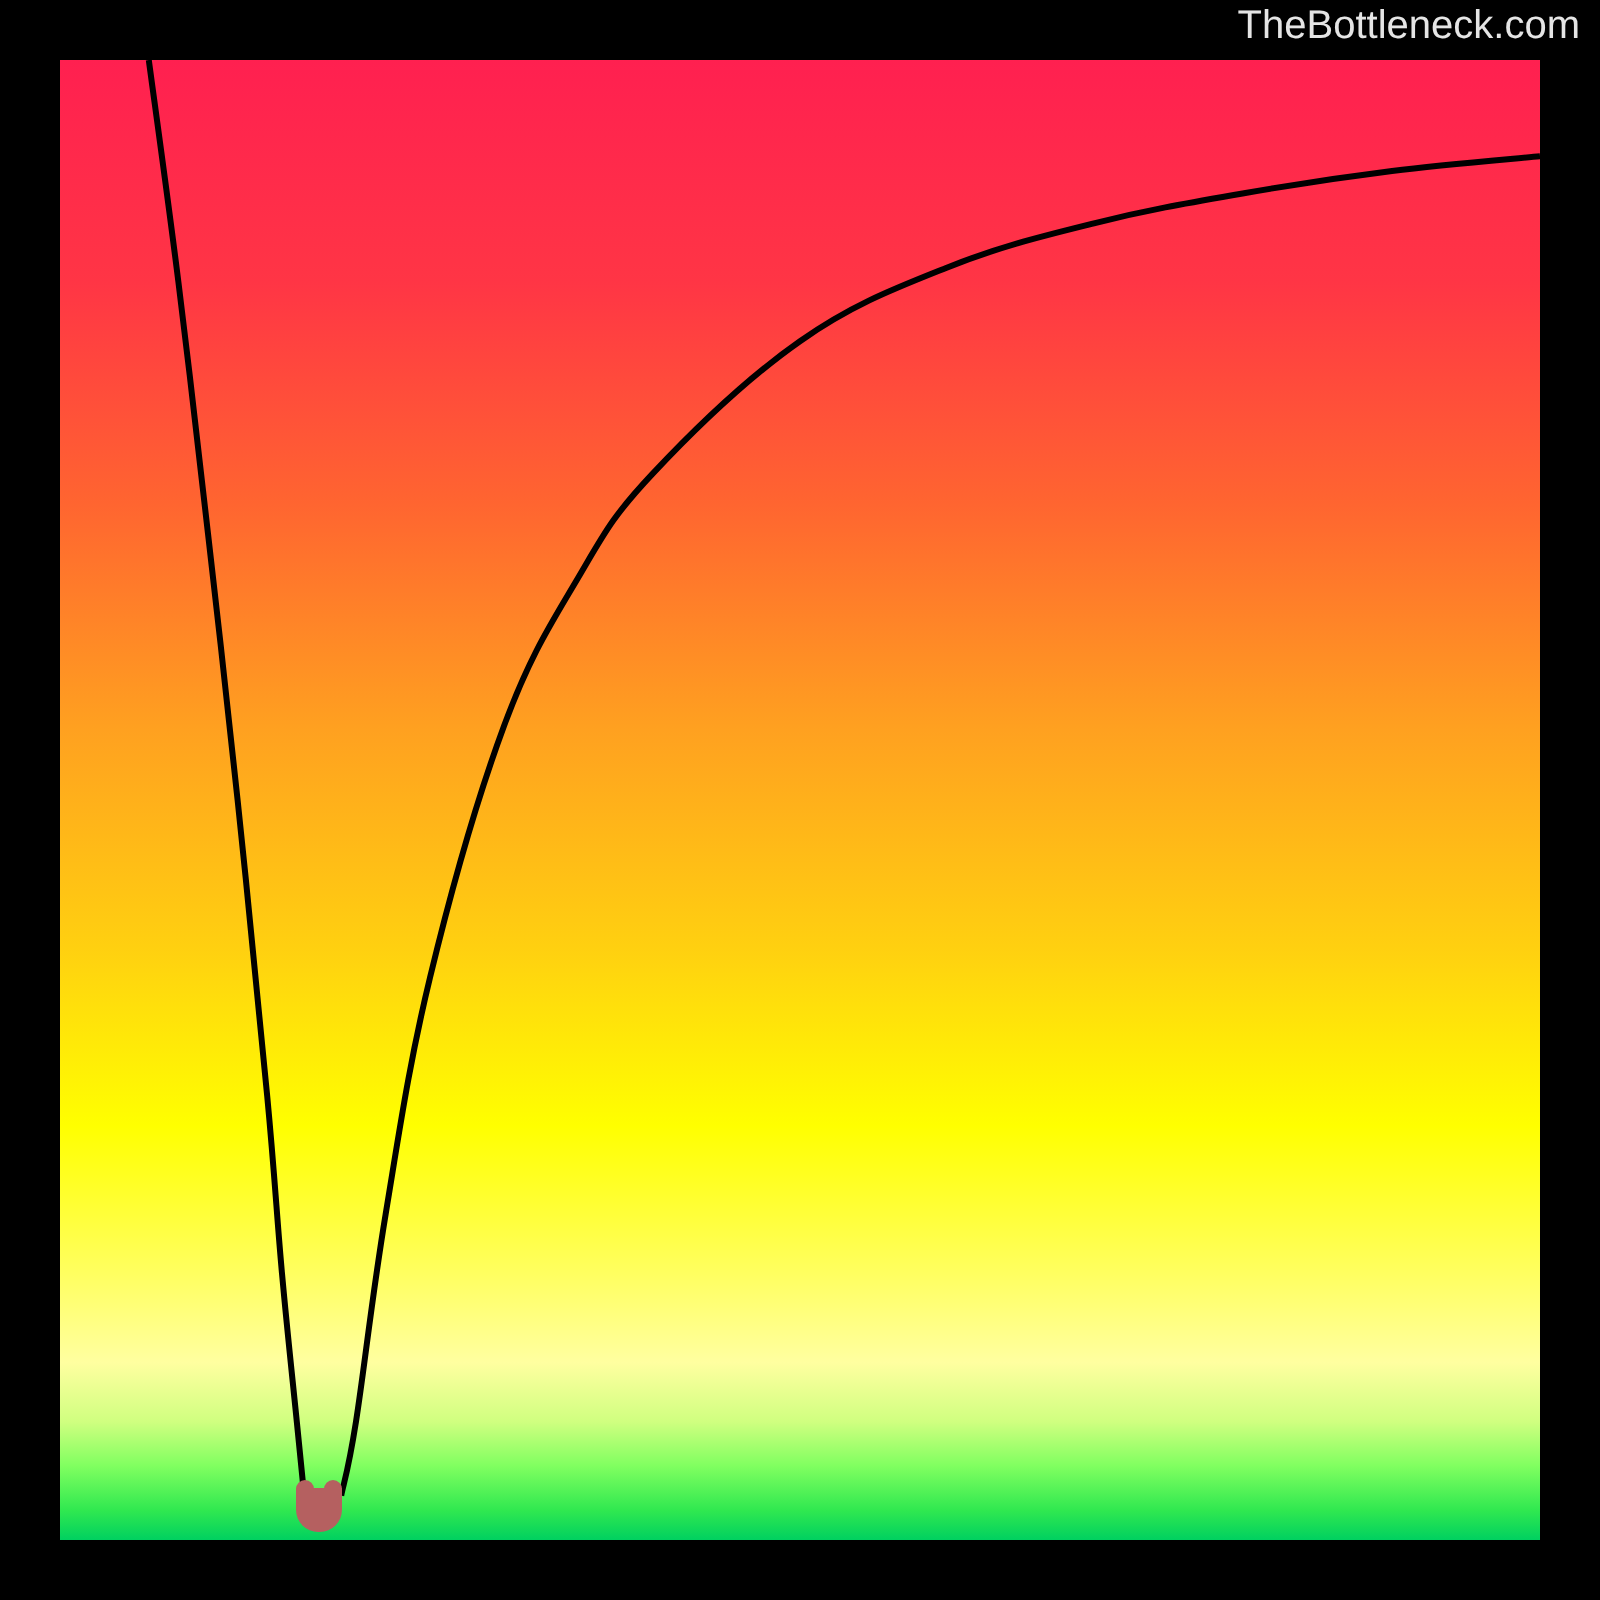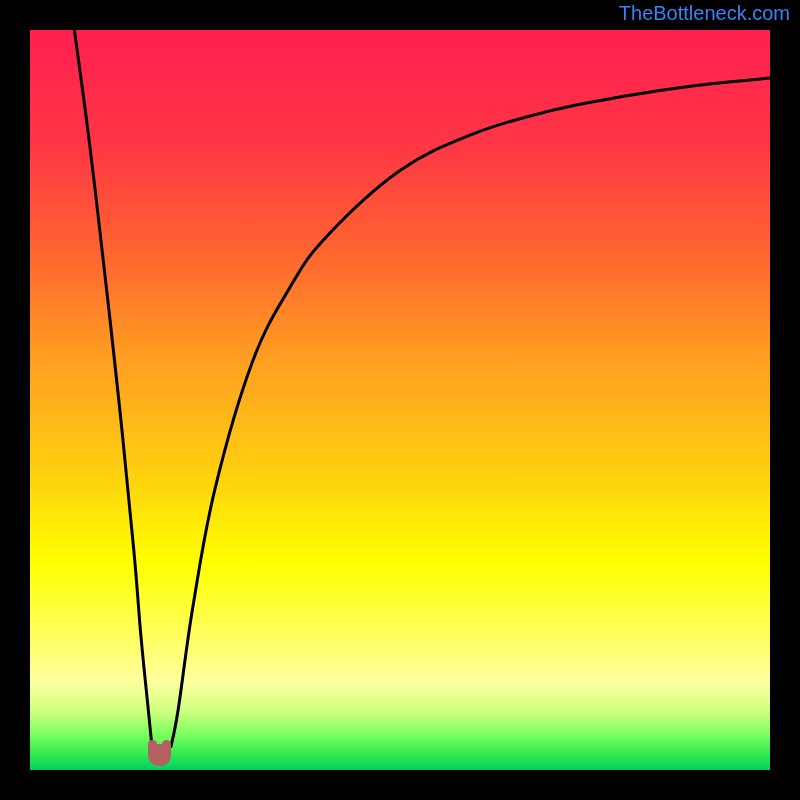--- a/index.html
+++ b/index.html
@@ -10,21 +10,21 @@
     body {
       width: 800px;
       height: 800px;
       background: #000;
       position: relative;
     }
     .watermark {
       position: absolute;
       top: 2px;
       right: 10px;
-      color: #3b82f6;
+      color: #e5e5e5;
       font-family: Arial, sans-serif;
       font-size: 20px;
       z-index: 10;
     }
     .chart-container {
       position: absolute;
       top: 30px;
       left: 30px;
       width: 740px;
       height: 740px;

